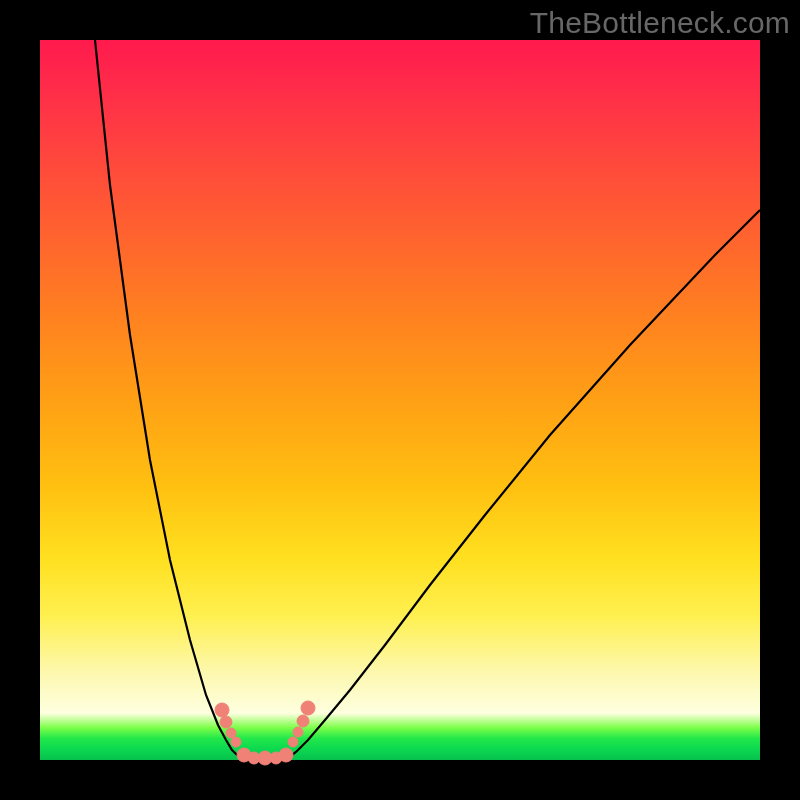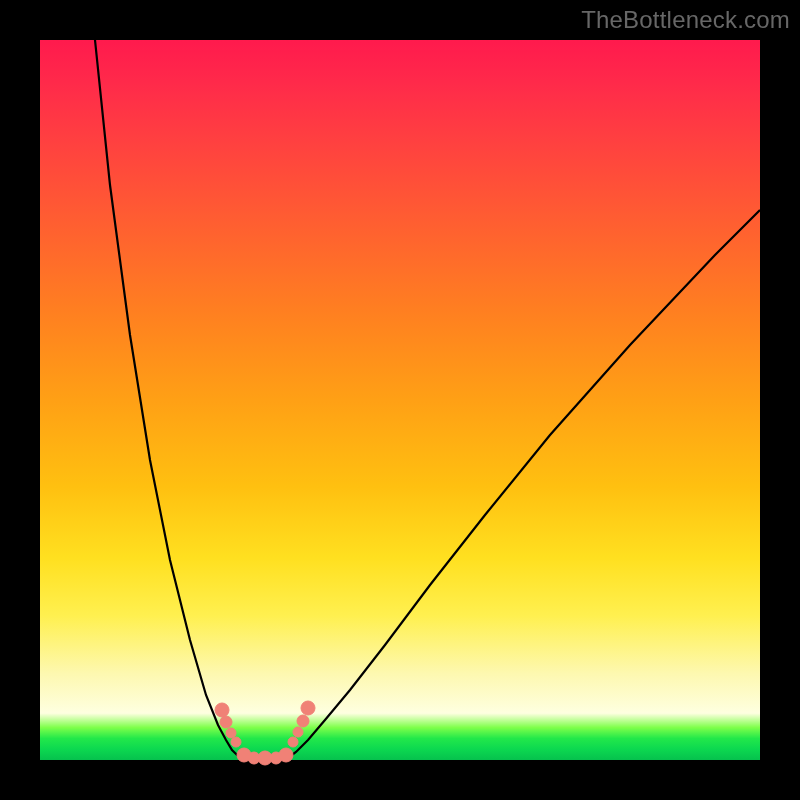--- a/index.html
+++ b/index.html
@@ -51,21 +51,21 @@
     top: 0;
     width: 720px;
     height: 720px;
     overflow: visible;
   }
   .watermark {
     position: absolute;
     top: 6px;
     right: 10px;
     color: #676767;
-    font-size: 24px;
+    font-size: 30px;
     letter-spacing: 0.2px;
     user-select: none;
   }
 </style>
 </head>
 <body>
 
 <div class="frame">
 
   <div class="watermark">TheBottleneck.com</div>

